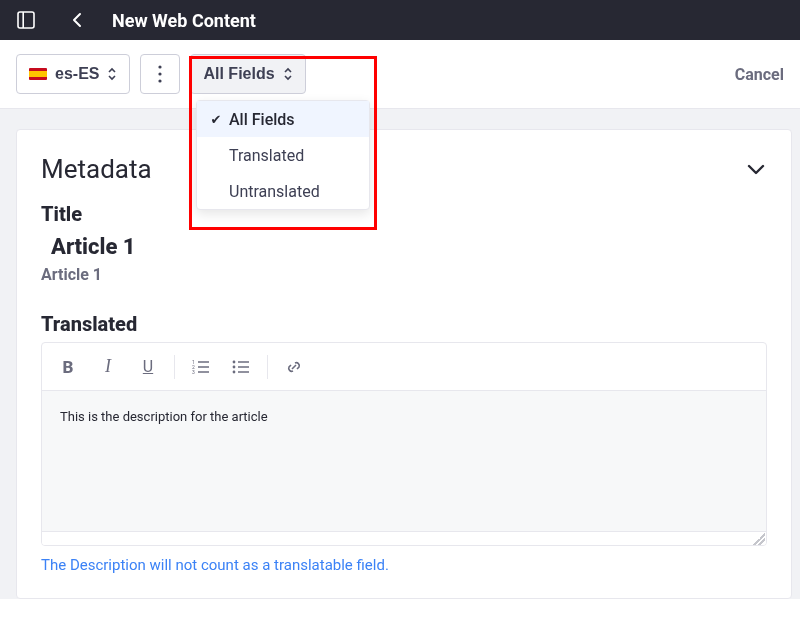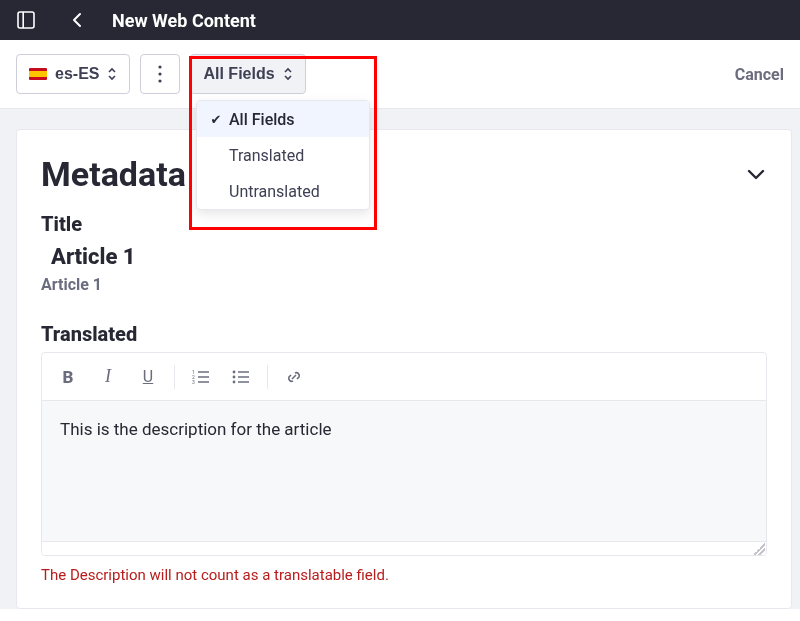--- a/index.html
+++ b/index.html
@@ -23,32 +23,32 @@
     .spacer { flex: 1; }
     .cancel { color: #6b6c7e; font-weight: 700; font-size: 16px; cursor: pointer; }
     .dropdown { position: absolute; top: 60px; left: 196px; width: 174px; background: #fff; border: 1px solid #e7e7ed; border-radius: 4px; box-shadow: 0 4px 12px rgba(0,0,0,0.1); z-index: 10; }
     .dropdown .item { display: flex; align-items: center; height: 36px; padding: 0 10px; font-size: 16px; color: #3e4054; cursor: pointer; }
     .dropdown .item.selected { background: #f0f5ff; font-weight: 500; color: #272833; }
     .dropdown .check { width: 18px; display: inline-flex; justify-content: center; margin-right: 4px; font-size: 13px; }
     .redbox { position: absolute; border: 3px solid #ff0000; left: 189px; top: 56px; width: 188px; height: 174px; pointer-events: none; z-index: 20; }
     .content-wrap { background: #f1f2f5; padding: 20px 0 0 8px; }
     .panel { background: #fff; border: 1px solid #e7e7ed; border-radius: 4px; margin: 0 8px 0 8px; padding: 24px; }
     .panel-head { display: flex; align-items: center; justify-content: space-between; margin-bottom: 18px; }
-    .panel-title { font-size: 34px; font-weight: 700; }
+    .panel-title { font-size: 26px; font-weight: 400; }
     .field-label { font-size: 20px; font-weight: 800; margin-top: 6px; margin-bottom: 6px; }
     .field-value-primary { font-size: 22px; font-weight: 800; margin: 8px 0 6px 10px; }
     .field-value-secondary { font-size: 16px; font-weight: 700; color: #6b6c7e; margin-bottom: 28px; }
     .editor { border: 1px solid #e7e7ed; border-radius: 4px; overflow: hidden; }
     .editor-toolbar { display: flex; align-items: center; height: 48px; border-bottom: 1px solid #e7e7ed; padding: 0 8px; gap: 4px; }
     .tbtn { width: 36px; height: 36px; display: inline-flex; align-items: center; justify-content: center; color: #6b6c7e; cursor: pointer; border-radius: 4px; }
     .tdivider { width: 1px; height: 24px; background: #e7e7ed; margin: 0 4px; }
-    .editor-body { background: #f7f8f9; min-height: 140px; padding: 18px; font-size: 17px; color: #272833; position: relative; }
+    .editor-body { background: #f7f8f9; min-height: 140px; padding: 18px; font-size: 13px; color: #272833; position: relative; }
     .editor-footer { height: 14px; background: #fff; border-top: 1px solid #e7e7ed; display:flex; justify-content:flex-end; }
     .resize-handle { width: 12px; height: 12px; margin: 1px 1px 0 0; align-self: flex-end; background: linear-gradient(135deg, transparent 0 50%, #c5c6cc 50% 60%, transparent 60% 70%, #c5c6cc 70% 80%, transparent 80% 100%); cursor: nwse-resize; }
-    .helper { color: #b91c1c; font-size: 15px; margin-top: 10px; }
+    .helper { color: #3b82f6; font-size: 15px; margin-top: 10px; }
     svg { display: block; }
   </style>
 </head>
 <body>
 
 <div class="topbar">
   <span class="iconbtn">
     <svg width="18" height="18" viewBox="0 0 18 18">
         <rect x="1" y="1" width="16" height="16" rx="2" fill="none" stroke="#fff" stroke-width="1.6"></rect>
         <line x1="6.2" y1="1" x2="6.2" y2="17" stroke="#fff" stroke-width="1.6"></line>

